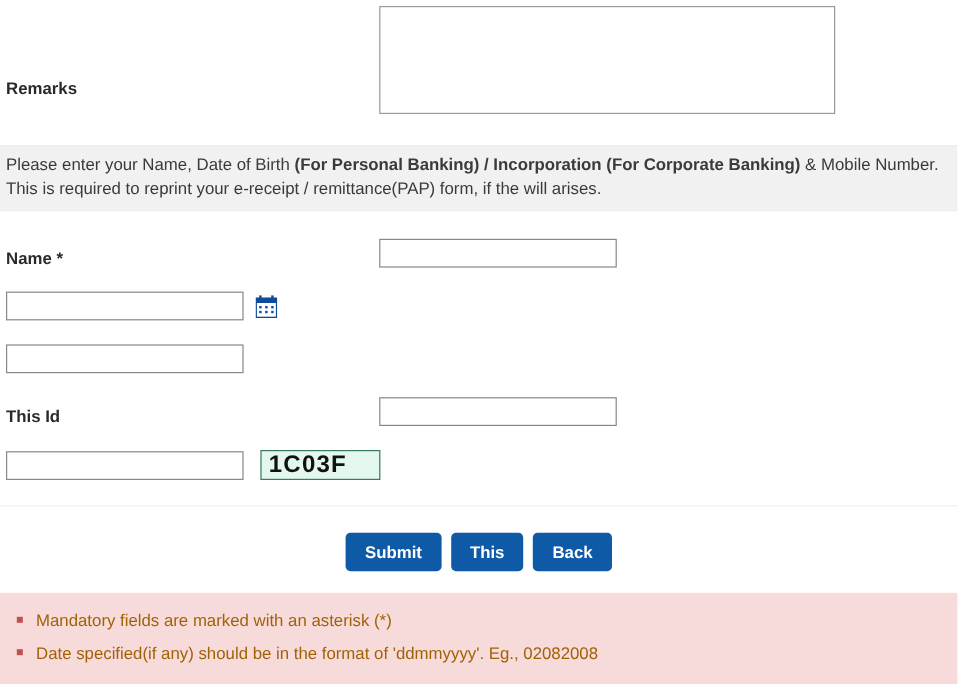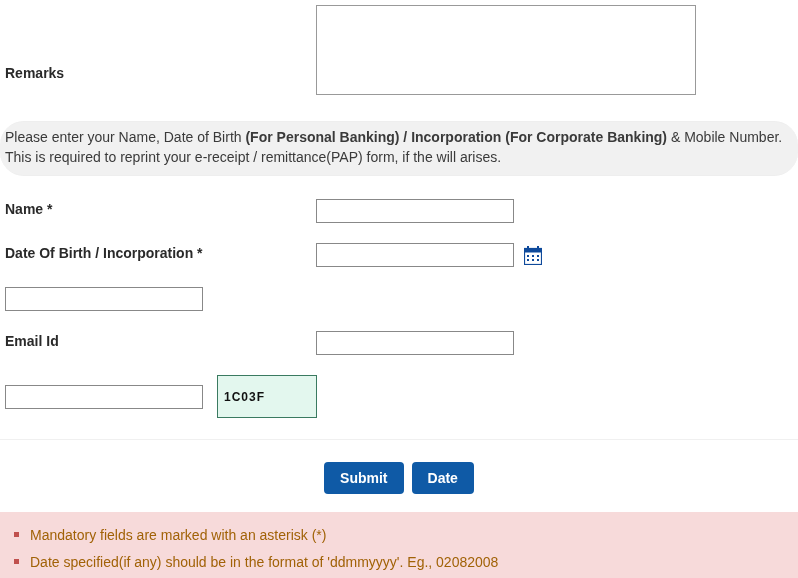--- a/index.html
+++ b/index.html
@@ -11,21 +11,21 @@
     color: #333;
     width: 798px;
     background: #fff;
   }
   .form-row {
     display: flex;
     align-items: flex-start;
     padding: 5px 5px;
     gap: 16px;
   }
-  .form-row.align-center { align-items: flex-start; }
+  .form-row.align-center { align-items: flex-end; }
   .label-cell {
     width: 295px;
     flex: 0 0 295px;
     font-weight: bold;
     color: #2a2a2a;
     font-size: 14px;
     padding-top: 2px;
   }
   .remarks-row .label-cell { padding-top: 60px; }
   .input-cell { flex: 0 0 auto; }
@@ -40,21 +40,20 @@
   }
   .instruction-bar {
     background: #f1f1f1;
     border-top: 1px solid #eee;
     border-bottom: 1px solid #eee;
     padding: 6px 5px 8px 5px;
     margin: 18px 0 18px 0;
     font-size: 14px;
     line-height: 1.4;
     color: #3a3a3a;
-    border-radius: 24px;
   }
   .instruction-bar .b { font-weight: bold; }
   .text-input {
     width: 198px;
     height: 24px;
     border: 1px solid #888;
     padding: 2px 4px;
     font-size: 13px;
     background: #fff;
   }
@@ -63,29 +62,29 @@
     width: 18px;
     height: 19px;
     display: inline-block;
     position: relative;
     color: #0f4a9b;
   }
   .cal-icon svg { display: block; }
   .captcha-row { display: flex; align-items: center; gap: 14px; }
   .captcha-box {
     width: 100px;
-    height: 43px;
+    height: 25px;
     border: 1px solid #3a7a60;
     background: #e3f7ee;
     display: flex;
     align-items: center;
     padding-left: 6px;
     font-family: "Arial Black", Arial, sans-serif;
     font-weight: 900;
-    font-size: 12px;
+    font-size: 20px;
     letter-spacing: 1px;
     color: #111;
   }
   .divider-grey {
     height: 1px;
     background: #f0f0f0;
     margin: 16px 0 14px 0;
   }
   .button-bar {
     display: flex;
@@ -149,21 +148,20 @@
 <div class="form-row align-center">
   <div class="label-cell">Name *</div>
   <div class="input-cell">
     <input type="text" class="text-input" value="" style="">
   </div>
 </div>
 
 <div class="section-gap"></div>
 
 <div class="form-row align-center">
-  <div class="label-cell">Date Of Birth / Incorporation *</div>
   <div class="input-cell dob-row">
     <input type="text" class="text-input" value="" style="">
     <span class="cal-icon">
       <svg width="18" height="19" viewBox="0 0 18 19">
         <rect x="0.5" y="2.5" width="17" height="16" fill="none" stroke="#0f4a9b" stroke-width="1.2"></rect>
         <rect x="0.5" y="2.5" width="17" height="4" fill="#0f4a9b"></rect>
         <rect x="3" y="0" width="2" height="4" fill="#0f4a9b"></rect>
         <rect x="13" y="0" width="2" height="4" fill="#0f4a9b"></rect>
         <rect x="3" y="9" width="2" height="2" fill="#0f4a9b"></rect>
         <rect x="8" y="9" width="2" height="2" fill="#0f4a9b"></rect>
@@ -180,40 +178,41 @@
 
 <div class="form-row align-center">
   <div class="input-cell">
     <input type="text" class="text-input" value="" style="">
   </div>
 </div>
 
 <div class="section-gap"></div>
 
 <div class="form-row align-center">
-  <div class="label-cell">Email Id</div>
+  <div class="label-cell">This Id</div>
   <div class="input-cell">
     <input type="text" class="text-input" value="" style="">
   </div>
 </div>
 
 <div class="section-gap"></div>
 
 <div class="form-row align-center">
   <div class="input-cell captcha-row">
     <input type="text" class="text-input" value="" style="">
     <div class="captcha-box">1C03F</div>
   </div>
 </div>
 
 <div class="divider-grey"></div>
 
 <div class="button-bar">
   <button class="btn">Submit</button>
-  <button class="btn">Date</button>
+  <button class="btn">This</button>
+  <button class="btn">Back</button>
 </div>
 
 <div class="notes-box">
   <ul>
     <li>Mandatory fields are marked with an asterisk (*)</li>
     <li>Date specified(if any) should be in the format of 'ddmmyyyy'. Eg., 02082008</li>
 
   </ul>
 </div>
 

